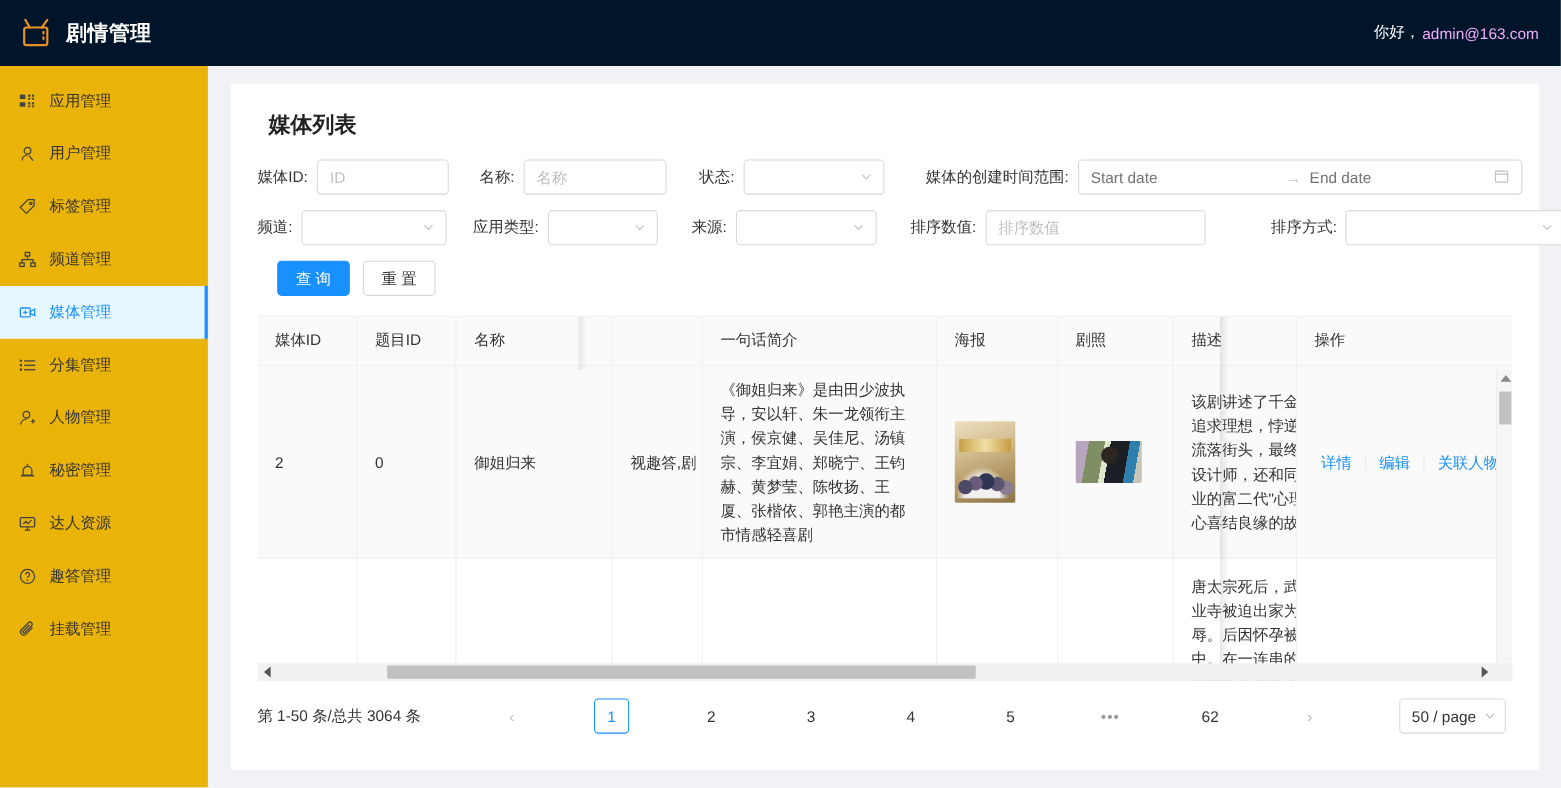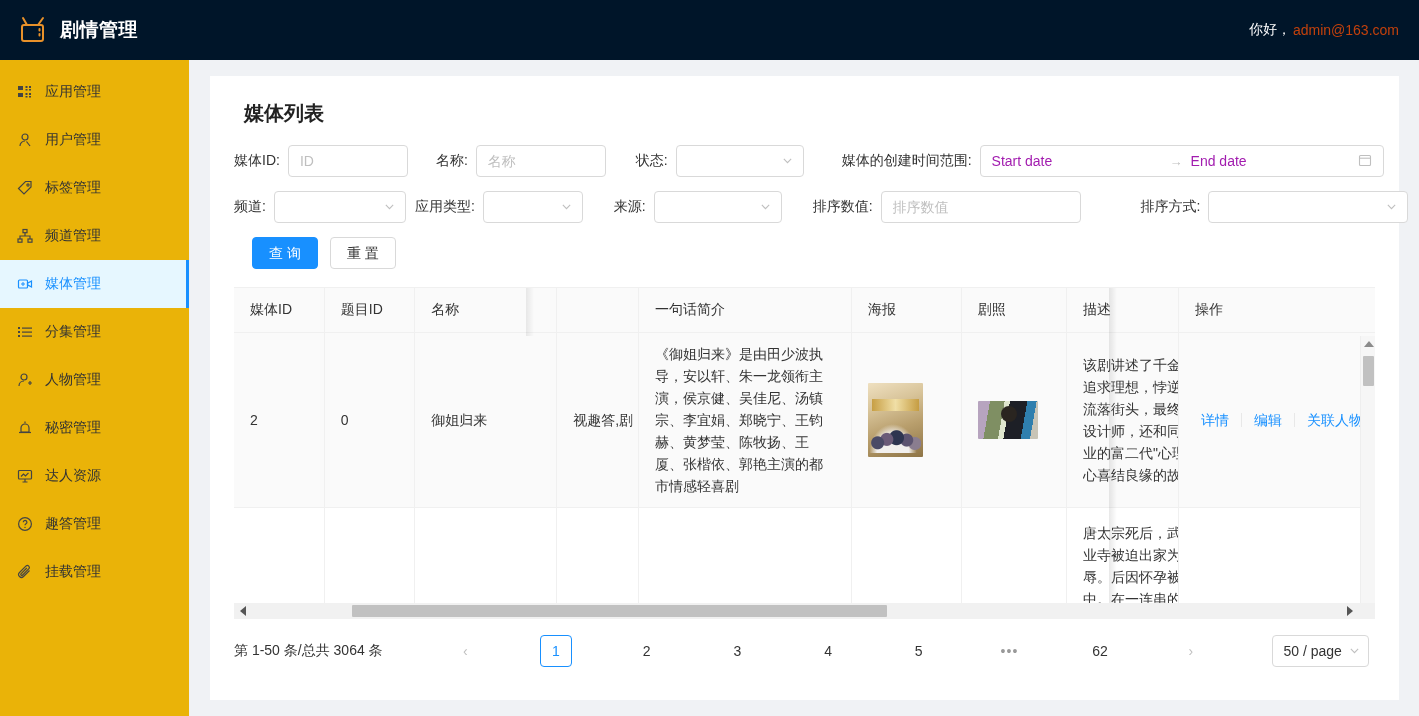--- a/index.html
+++ b/index.html
@@ -20,21 +20,21 @@
     display: flex;
     align-items: center;
     justify-content: space-between;
     padding: 0 20px 0 18px;
     color: #fff;
   }
   .brand { display: flex; align-items: center; gap: 12px; }
   .brand-title { font-size: 19px; font-weight: bold; color: #fff; letter-spacing: .5px; }
   .tv-icon { width: 30px; height: 28px; display: block; }
   .greeting { font-size: 14px; color: #fff; display: flex; align-items: center; gap: 2px;}
-  .greeting .mail { color: #c2410c; }
+  .greeting .mail { color: #f0abfc; }
 
   
   .shell { display: flex; height: 656px; }
 
   
   .sidebar {
     width: 190px;
     background: #eab308;
     flex: 0 0 190px;
     padding-top: 8px;
@@ -94,21 +94,21 @@
   .sel {
     height: 32px; border: 1px solid #d9d9d9; border-radius: 4px;
     background: #fff; position: relative; display: flex; align-items: center;
     padding: 0 11px; cursor: pointer;
   }
   .sel .caret { position: absolute; right: 10px; top: 50%; transform: translateY(-50%); color: #bfbfbf; }
   .daterange {
     height: 32px; border: 1px solid #d9d9d9; border-radius: 4px; background: #fff;
     display: flex; align-items: center; padding: 0 11px; gap: 8px; position: relative;
   }
-  .daterange .dt { color: #a21caf; font-size: 14px; }
+  .daterange .dt { color: #737373; font-size: 14px; }
   .daterange .arrow { color: #bfbfbf; font-size: 13px; }
   .daterange .cal { position: absolute; right: 11px; color: #bfbfbf; }
 
   .qbtns { display: flex; gap: 12px; margin: 2px 0 18px 18px; }
   .qbtns .btn { height: 32px; }
 
   
   .table-wrap {
     position: relative;
     border-top: 1px solid #f0f0f0;
@@ -429,21 +429,21 @@
             <span class="lbl">频道:</span>
             <div class="sel" style="width:132px">
               <span></span>
               <span class="caret">
                 <svg viewBox="0 0 12 12" width="11" height="11" fill="none" stroke="currentColor" stroke-width="1.2">
                     <path d="M2 4.3L6 8.3 10 4.3"></path>
                   </svg>
               </span>
             </div>
           </div>
-          <div class="fld" style="margin-left:9px">
+          <div class="fld" style="margin-left:24px">
             <span class="lbl">应用类型:</span>
             <div class="sel" style="width:100px">
               <span></span>
               <span class="caret">
                 <svg viewBox="0 0 12 12" width="11" height="11" fill="none" stroke="currentColor" stroke-width="1.2">
                     <path d="M2 4.3L6 8.3 10 4.3"></path>
                   </svg>
               </span>
             </div>
           </div>

